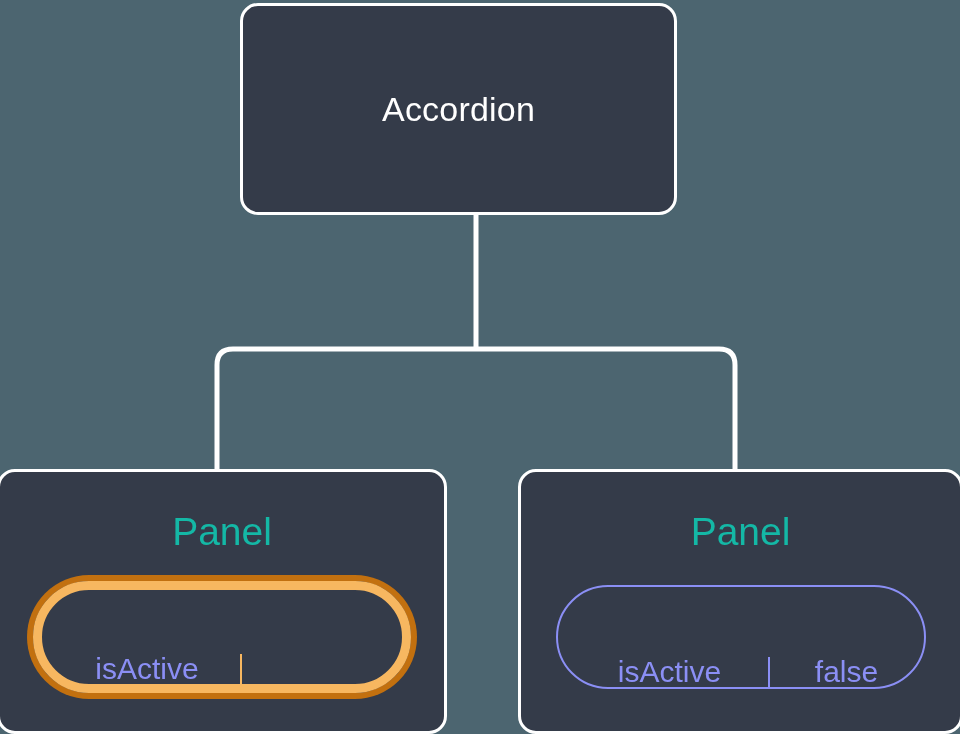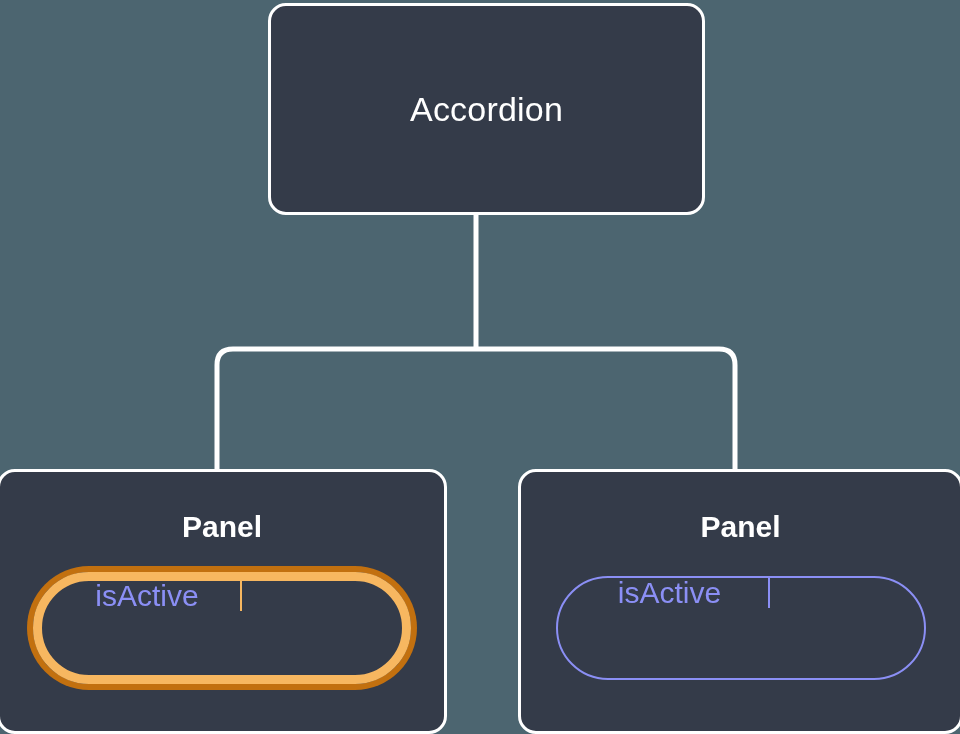--- a/index.html
+++ b/index.html
@@ -40,21 +40,21 @@
     background: #343b49;
     border: 3px solid #ffffff;
     border-radius: 18px;
     display: flex;
     flex-direction: column;
     align-items: center;
   }
 
   
   #node-accordion {
-    left: 268px;
+    left: 240px;
     top: 3px;
     width: 437px;
     height: 212px;
     justify-content: center;
   }
   .root-title {
     color: #ffffff;
     font-size: 34px;
     font-weight: 400;
     letter-spacing: 0.2px;
@@ -64,32 +64,32 @@
   
   .panel-card {
     top: 469px;
     height: 265px;
     padding-top: 40px;
   }
   #node-panel-left  { left: -3px;  width: 450px; }
   #node-panel-right { left: 518px; width: 445px; }
 
   .panel-title {
-    color: #ffffff;
-    font-size: 30px;
-    font-weight: 700;
+    color: #14b8a6;
+    font-size: 39px;
+    font-weight: 400;
     line-height: 1;
   }
 
   
   .prop-pill {
     position: relative;
     box-sizing: border-box;
     display: flex;
-    align-items: flex-start;
+    align-items: flex-end;
     border-radius: 999px;
     height: 104px;
   }
   .prop-cell {
     display: flex;
     align-items: center;
     justify-content: center;
     box-sizing: border-box;
     font-size: 30px;
     line-height: 1;
@@ -172,16 +172,17 @@
     </div>
 
   </div>
 
   <div class="node-card panel-card" id="node-panel-right">
 
     <span class="panel-title">Panel</span>
 
     <div class="prop-pill inactive">
       <div class="prop-cell prop-key">isActive</div>
+      <div class="prop-cell prop-val">false</div>
     </div>
   </div>
 
 </div>
 
 </body></html>

